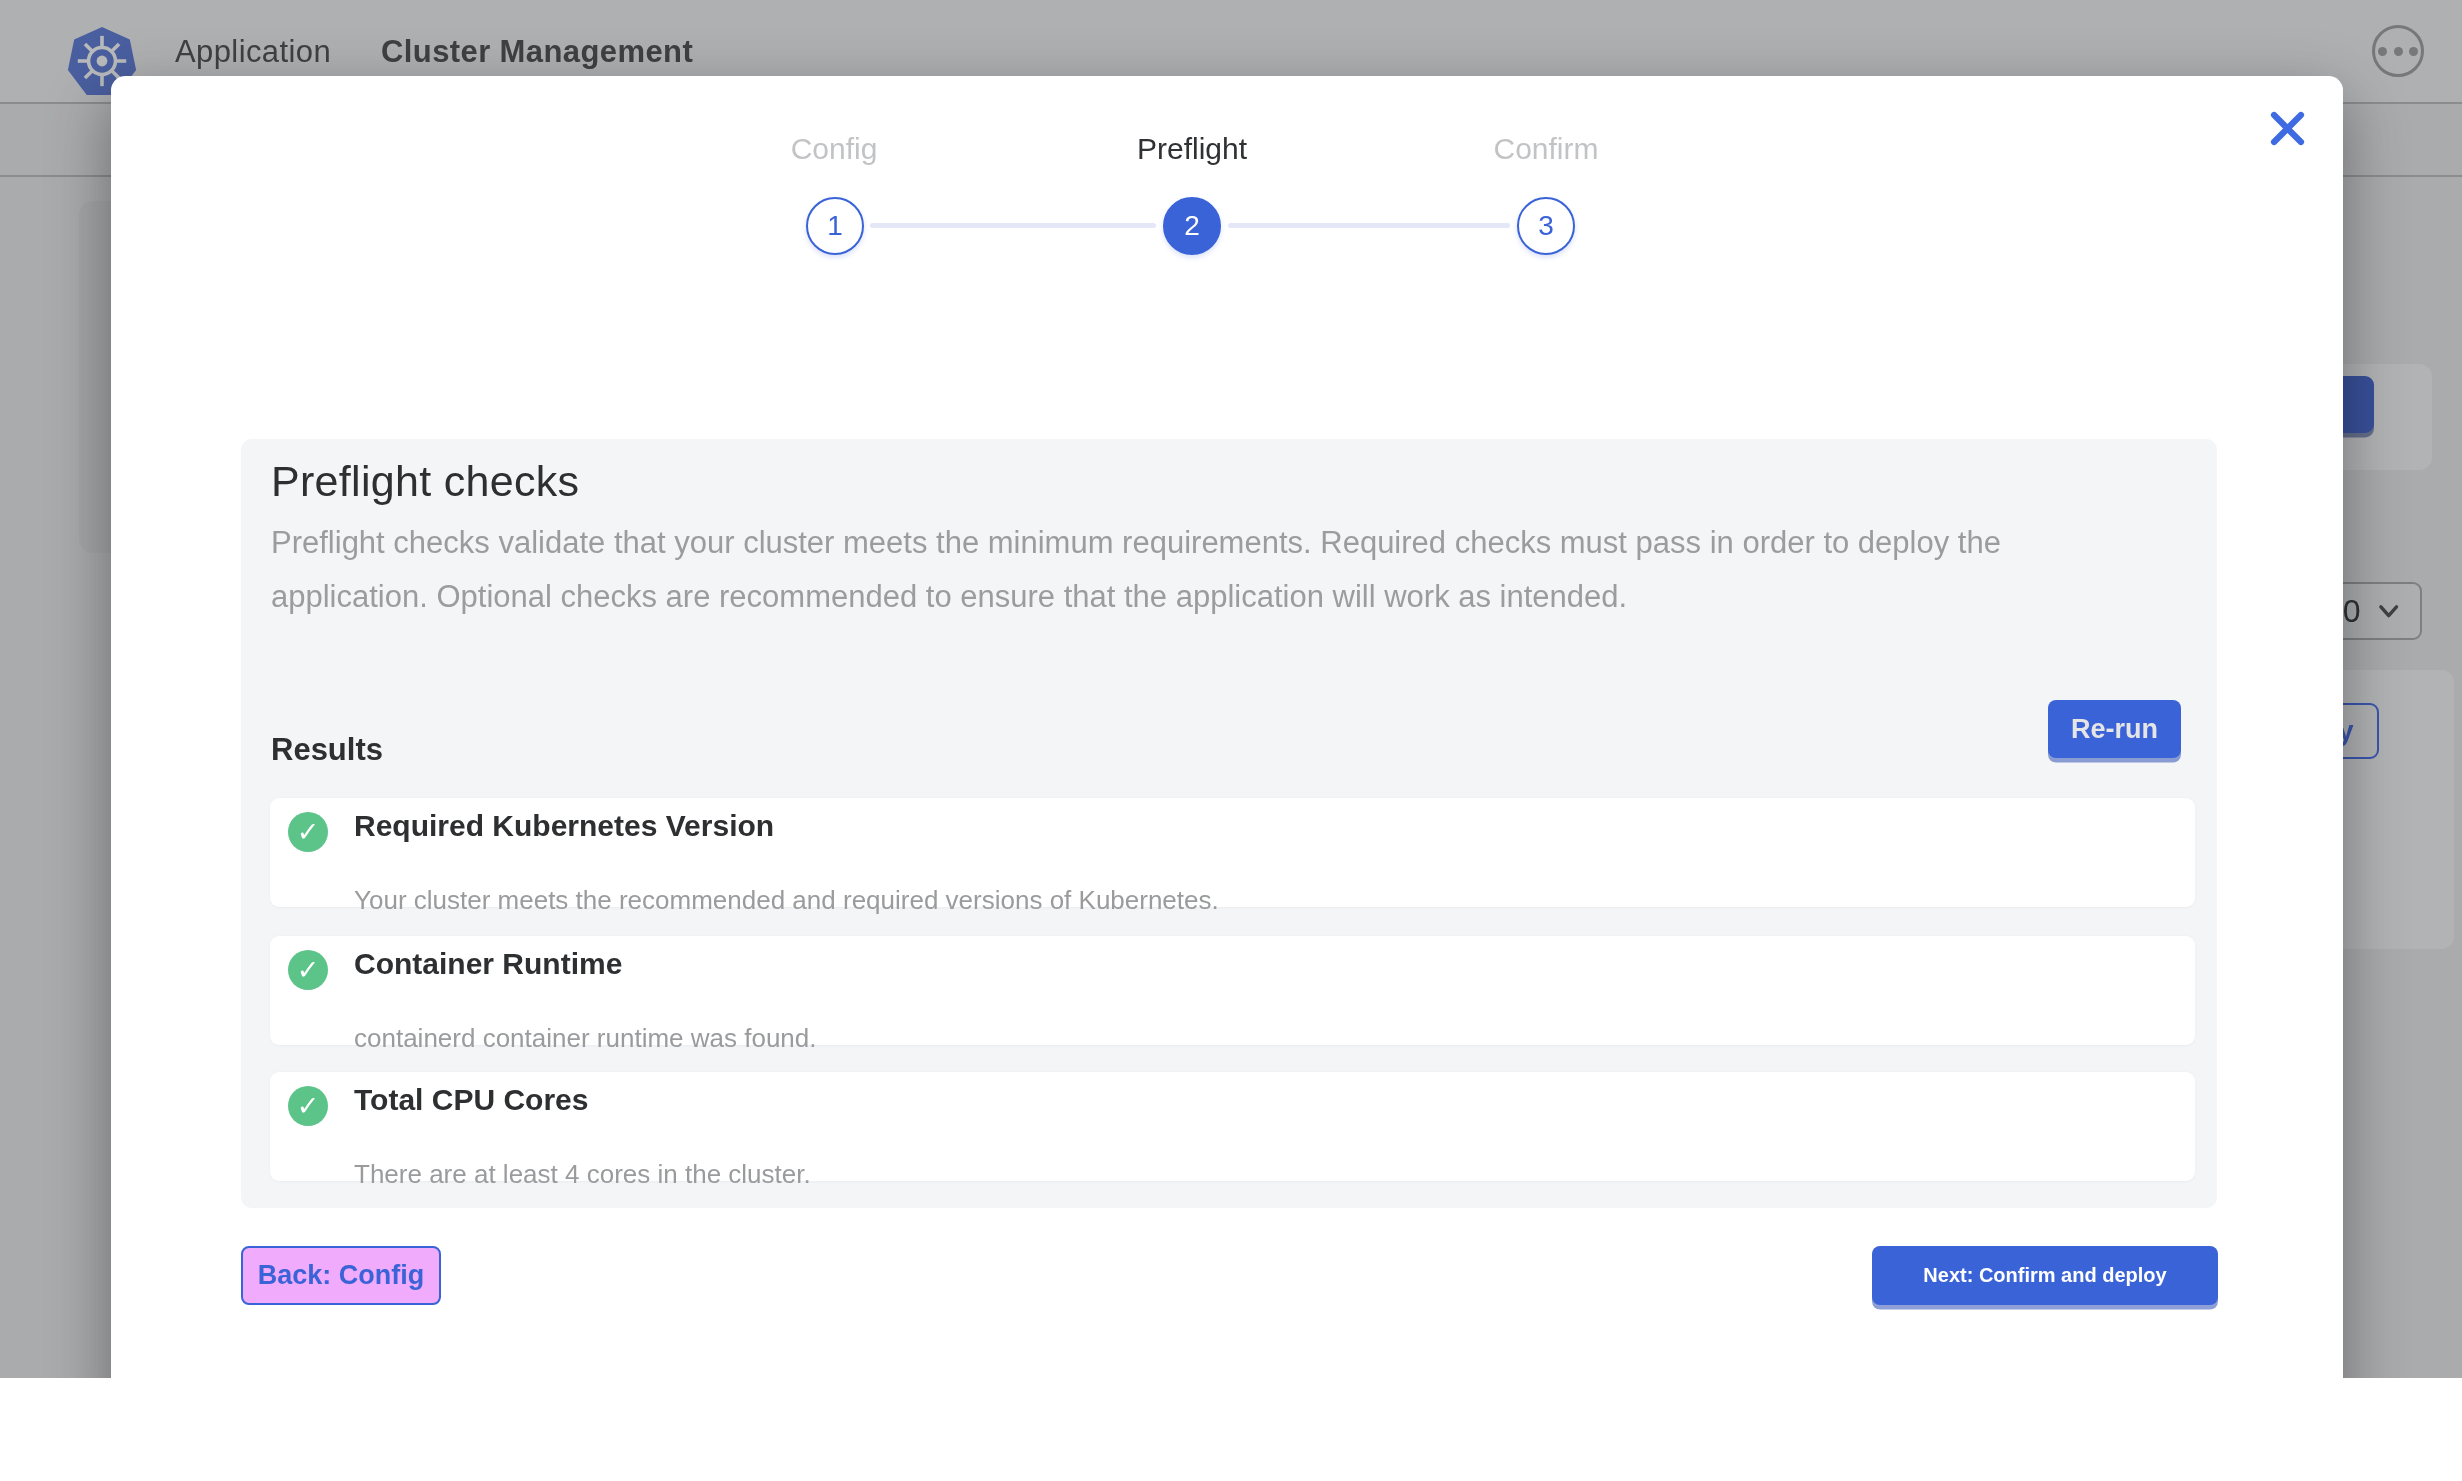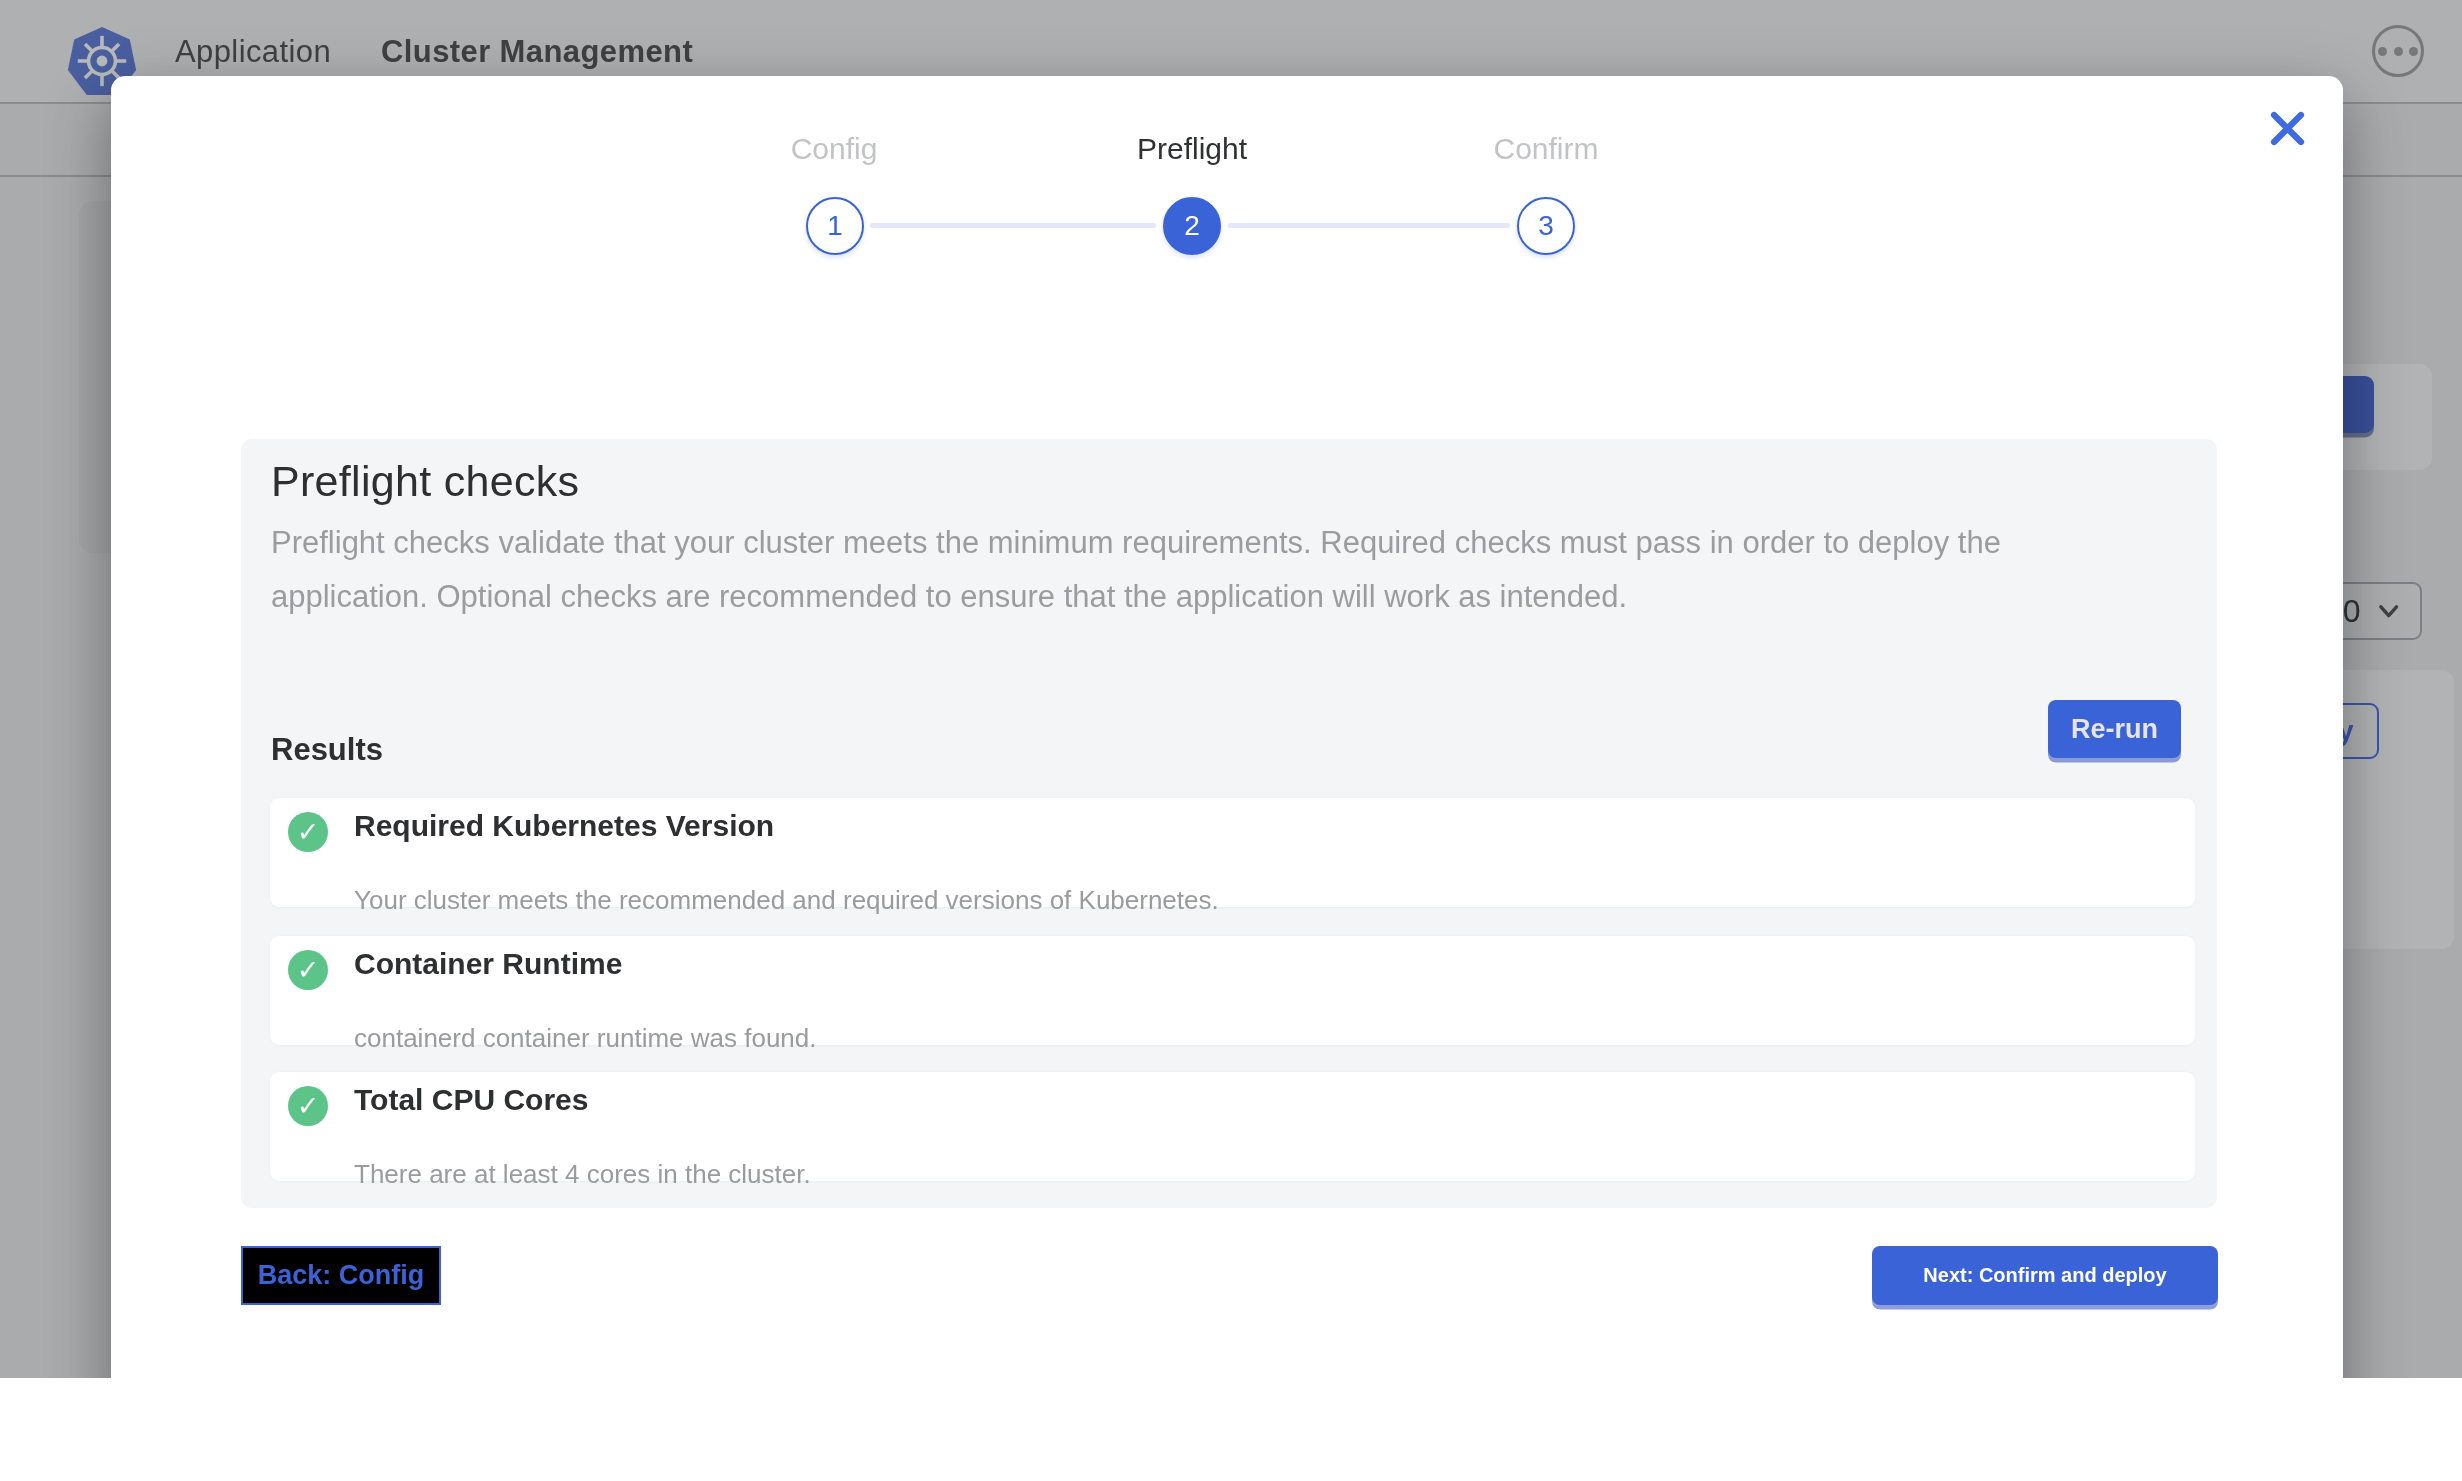--- a/index.html
+++ b/index.html
@@ -60,22 +60,22 @@
 
   .check-card { position: absolute; left: 29px; width: 1925px; height: 109px; background: #ffffff; border-radius: 9px;
     box-shadow: 0 0.9px 2.7px rgba(0,0,0,.04); }
   .check-card.c0 { top: 359px; } .check-card.c1 { top: 497px; } .check-card.c2 { top: 633px; }
   .check-icon { position: absolute; left: 18px; top: 14.4px; width: 40px; height: 40px; border-radius: 50%;
     background: #5cc389; color: #ffffff; font-size: 27px; font-weight: 700;
     display: flex; align-items: center; justify-content: center; }
   .check-title { position: absolute; left: 84px; top: 10.8px; font-size: 30px; font-weight: 700; color: #2e2f31; }
   .check-detail { position: absolute; left: 84px; top: 63px; font-size: 26px; color: #9a9b9d; margin-top: 24px; }
 
-  .back-btn { position: absolute; left: 130px; top: 1170px; width: 200px; height: 59px; border-radius: 0;
-    background: #000000; border: 2.7px solid #3b63d8; color: #3b63d8; font-size: 27px; font-weight: 700;
+  .back-btn { position: absolute; left: 130px; top: 1170px; width: 200px; height: 59px; border-radius: 8px;
+    background: #f0abfc; border: 2.7px solid #3b63d8; color: #3b63d8; font-size: 27px; font-weight: 700;
     font-family: inherit; cursor: pointer; }
   .next-btn { position: absolute; left: 1761px; top: 1170px; width: 346px; height: 59px; border: none; border-radius: 8px;
     background: #3b63d8; color: #ffffff; font-size: 20px; font-weight: 700; font-family: inherit;
     box-shadow: 0 4.5px 0 rgba(47,80,180,.55); cursor: pointer; }
 </style>
 </head>
 <body>
 
 <div class="screen">
 

